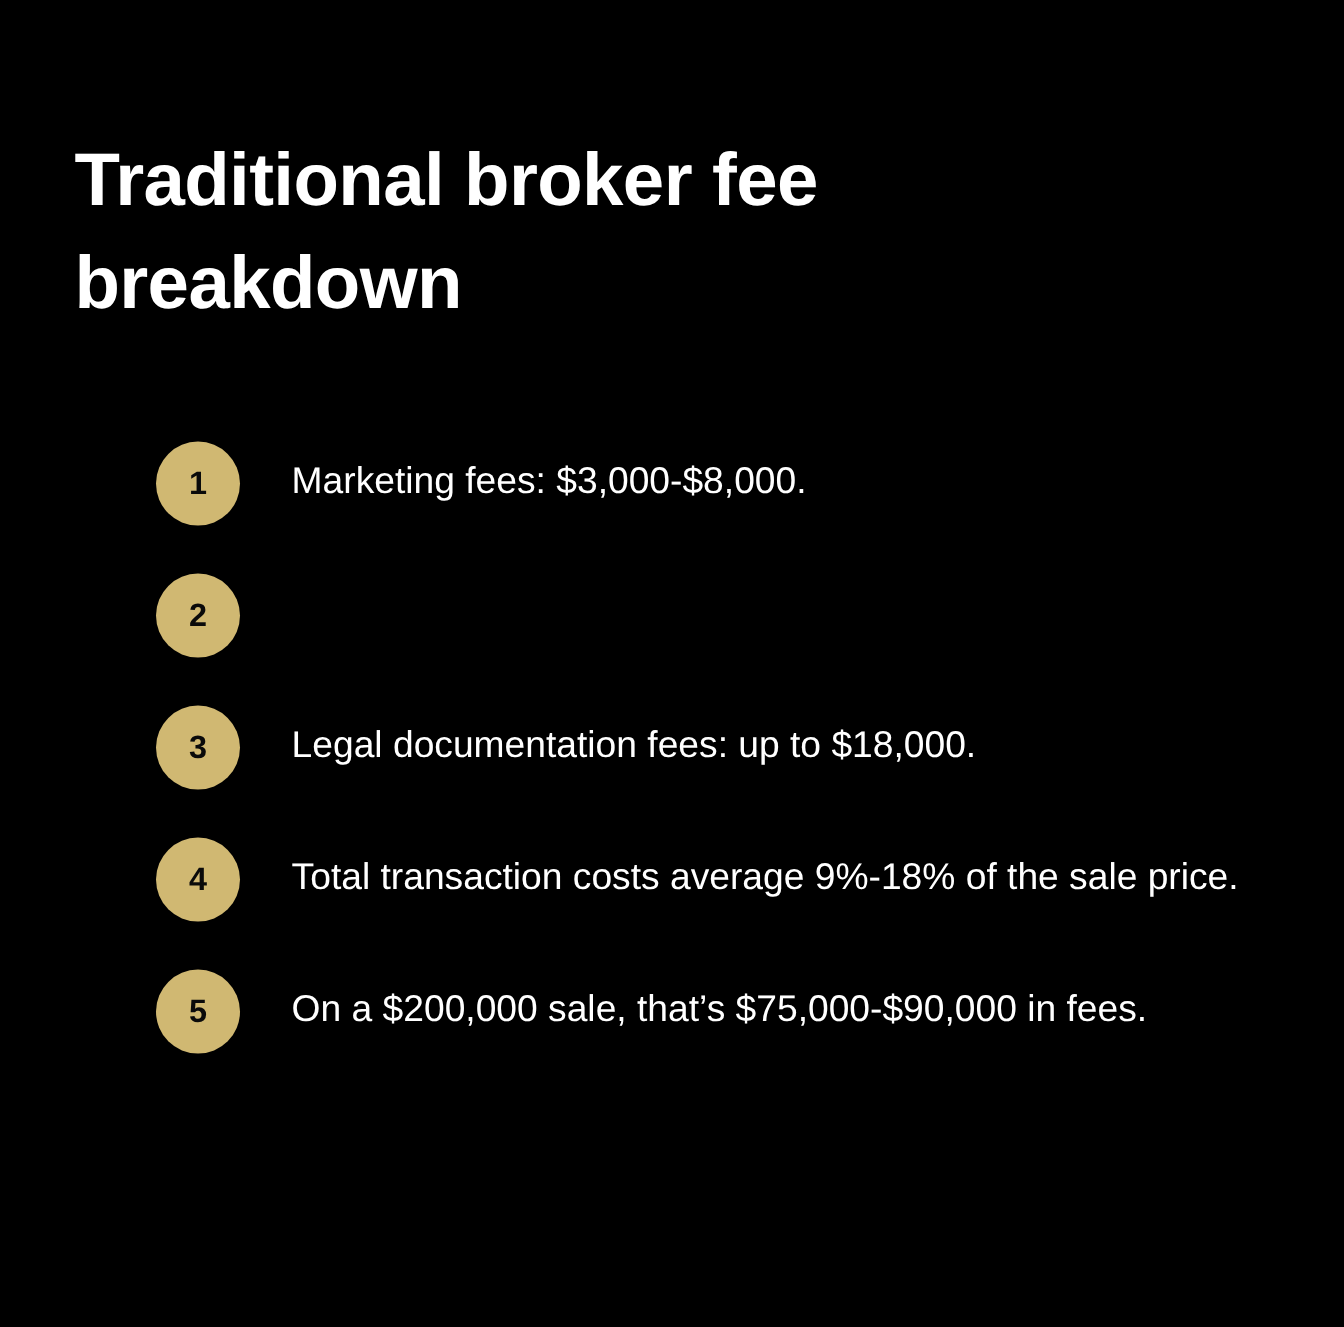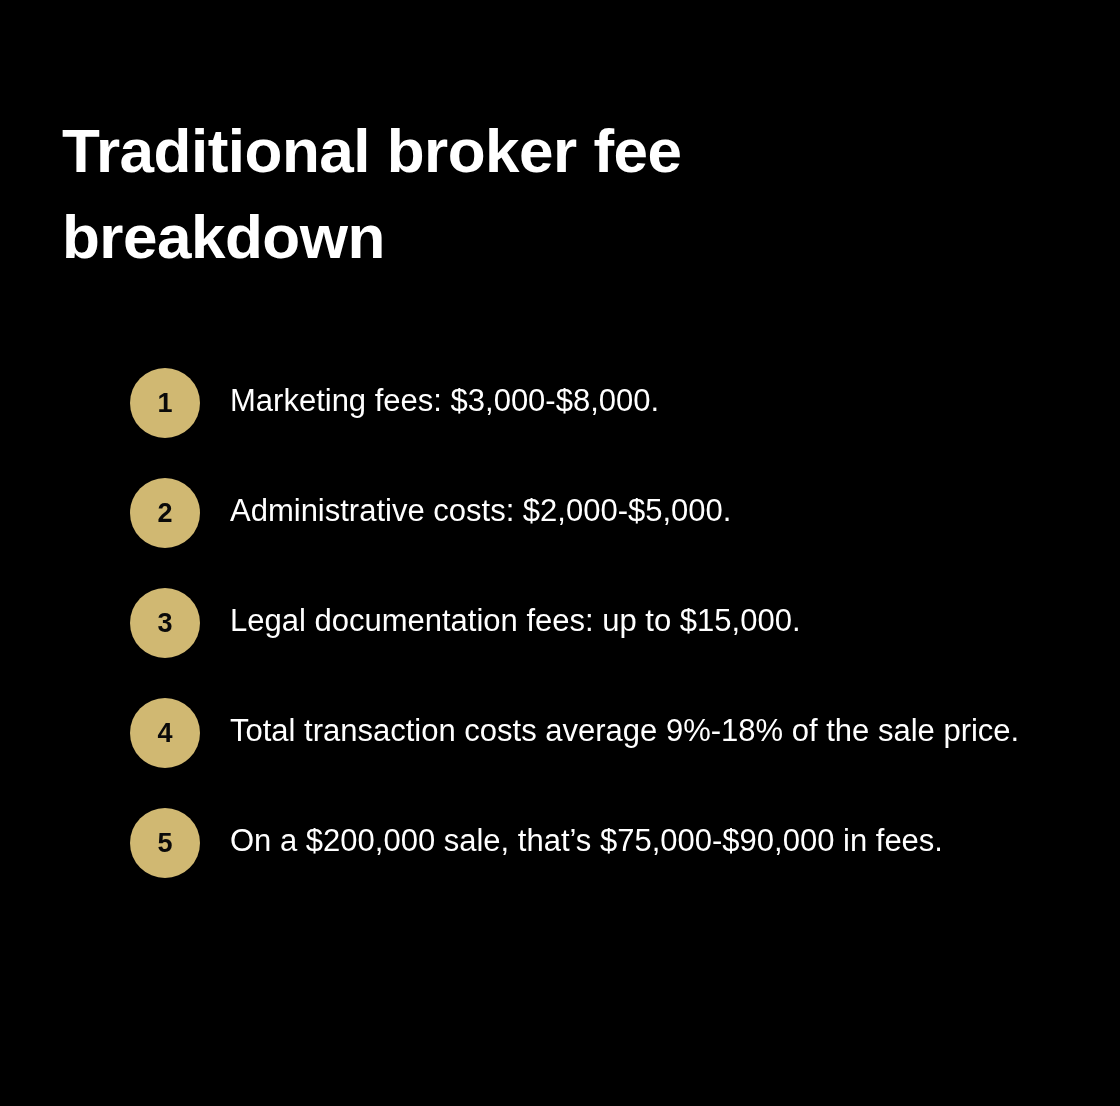--- a/index.html
+++ b/index.html
@@ -65,21 +65,21 @@
     font-size: 27px;
     font-weight: 700;
     display: flex;
     align-items: center;
     justify-content: center;
     line-height: 1;
   }
 
   .fee-text {
     flex: 1 1 auto;
-    margin-left: 30px;
+    margin-left: 43px;
     color: #ffffff;
     font-size: 31px;
     line-height: 44px;
     font-weight: 400;
     padding-top: 11px;
     max-width: 790px;
   }
 </style>
 </head>
 <body>
@@ -90,26 +90,25 @@
 
   <ul class="fee-list">
 
     <li class="fee-item">
       <span class="badge">1</span>
       <span class="fee-text">Marketing fees: $3,000-$8,000.</span>
     </li>
 
     <li class="fee-item">
       <span class="badge">2</span>
-      <span class="fee-text">Administrative costs: $2,000-$5,000.</span>
     </li>
 
     <li class="fee-item">
       <span class="badge">3</span>
-      <span class="fee-text">Legal documentation fees: up to $15,000.</span>
+      <span class="fee-text">Legal documentation fees: up to $18,000.</span>
     </li>
 
     <li class="fee-item">
       <span class="badge">4</span>
       <span class="fee-text">Total transaction costs average 9%-18% of the sale price.</span>
     </li>
 
     <li class="fee-item">
       <span class="badge">5</span>
       <span class="fee-text">On a $200,000 sale, that’s $75,000-$90,000 in fees.</span>

